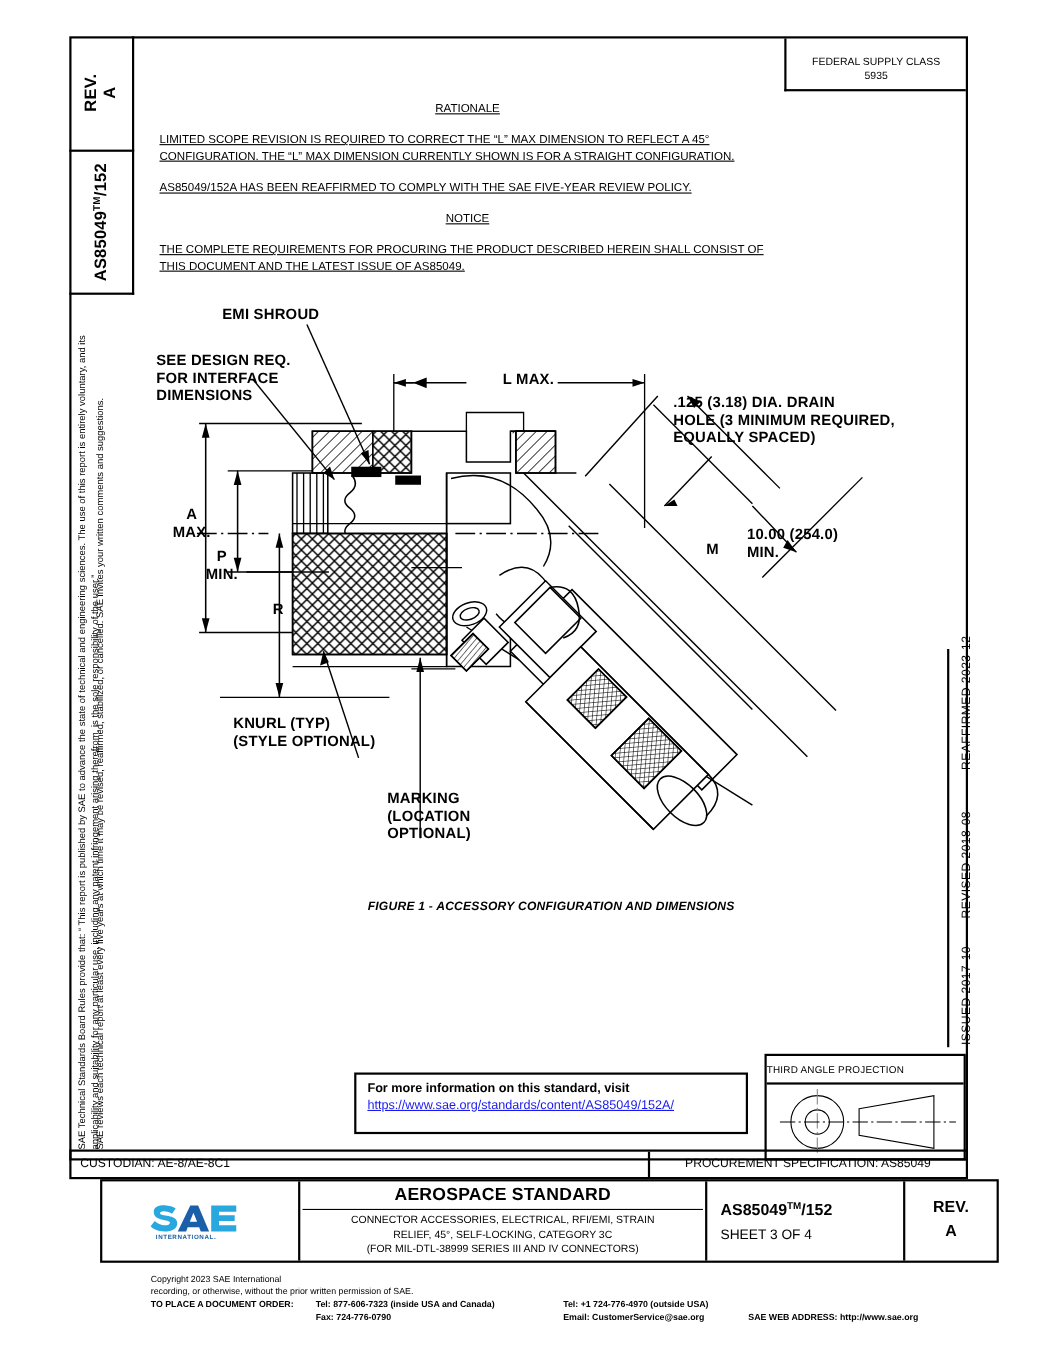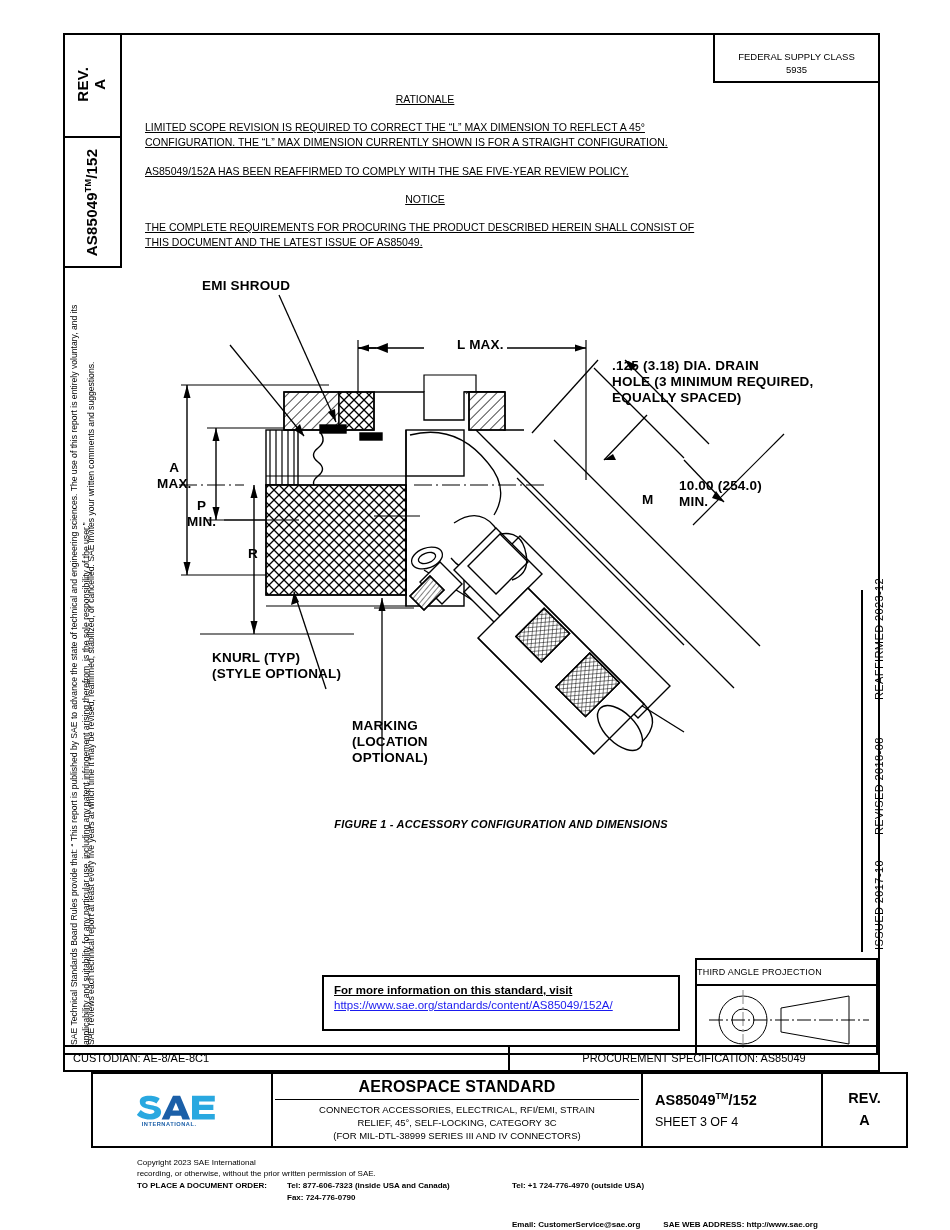--- a/index.html
+++ b/index.html
@@ -41,30 +41,30 @@
   #rationale .ctr{text-align:center;}
   #rationale p{margin:0 0 13px 0;text-decoration:underline;}
 
   
   #figure{left:124px;top:270px;width:754px;height:570px;}
   .dlabel{font-weight:bold;font-size:13.5px;line-height:1.18;letter-spacing:.2px;white-space:pre-line;}
   #figcap{left:124px;top:818px;width:754px;text-align:center;font-weight:bold;font-style:italic;font-size:11px;letter-spacing:.2px;}
 
   
   #infobox{left:322px;top:975px;width:358px;height:56px;border:2px solid #000;box-sizing:border-box;padding:7px 0 0 10px;}
-  #infobox .t1{font-weight:bold;font-size:11.5px;text-decoration:underline;}
+  #infobox .t1{font-weight:bold;font-size:11.5px;}
   #infobox .t2{font-size:11.5px;color:#1a1aee;text-decoration:underline;margin-top:3px;}
 
   
   #tap{left:695px;top:958px;width:183px;height:97px;border:2px solid #000;box-sizing:border-box;}
   #tap .hd{height:24px;border-bottom:2px solid #000;font-size:9px;line-height:24px;letter-spacing:.2px;}
 
   
   #custrow{left:63px;top:1045px;width:817px;height:27px;border:2px solid #000;box-sizing:border-box;display:flex;}
-  #custrow .c1{width:445px;border-right:2px solid #000;box-sizing:border-box;padding-left:8px;line-height:23px;font-size:11px;}
+  #custrow .c1{width:526px;border-right:2px solid #000;box-sizing:border-box;padding-left:8px;line-height:23px;font-size:11px;}
   #custrow .c2{flex:1;text-align:center;line-height:23px;font-size:11px;}
 
   
   #titleblk{left:63px;top:1072px;width:817px;height:76px;border:2px solid #000;box-sizing:border-box;display:flex;margin-left:28px;}
   #tb-logo{width:180px;border-right:2px solid #000;box-sizing:border-box;display:flex;align-items:center;justify-content:center;}
   #tb-mid{width:370px;border-right:2px solid #000;box-sizing:border-box;text-align:center;}
   #tb-mid .big{font-size:16px;font-weight:bold;letter-spacing:.2px;padding:4px 0 3px;border-bottom:1.5px solid #000;margin:0 2px;}
   #tb-mid .sub{font-size:9.5px;line-height:1.35;padding-top:4px;}
   #tb-num{width:180px;border-right:2px solid #000;box-sizing:border-box;padding-left:12px;display:flex;flex-direction:column;justify-content:center;}
   #tb-num .n1{font-size:14.5px;font-weight:bold;}
@@ -281,20 +281,23 @@
     <line x1="202" y1="419" x2="170" y2="322" stroke-width="1.3"></line>
     <polygon points="170,322 167,335 175,332" fill="#000" stroke="none"></polygon>
 
     <line x1="258" y1="492" x2="258" y2="328" stroke-width="1.3"></line>
     <polygon points="258,328 254.5,341 261.5,341" fill="#000" stroke="none"></polygon>
   </g>
 </svg>
 
   
   <div class="abs dlabel" style="left:78px;top:8px;">EMI SHROUD</div>
+  <div class="abs dlabel" style="left:18px;top:50px;">SEE DESIGN REQ.
+FOR INTERFACE
+DIMENSIONS</div>
   <div class="abs dlabel" style="left:333px;top:67px;">L MAX.</div>
   <div class="abs dlabel" style="left:488px;top:88px;">.125 (3.18) DIA. DRAIN
 HOLE (3 MINIMUM REQUIRED,
 EQUALLY SPACED)</div>
   <div class="abs dlabel" style="left:33px;top:190px;text-align:center;">A
 MAX.</div>
   <div class="abs dlabel" style="left:63px;top:228px;text-align:center;">P
 MIN.</div>
   <div class="abs dlabel" style="left:124px;top:276px;">R</div>
   <div class="abs dlabel" style="left:518px;top:222px;">M</div>
@@ -367,19 +370,19 @@
   <div>Copyright 2023 SAE International</div>
   <div>recording, or otherwise, without the prior written permission of SAE.</div>
   <div id="foot-order">
     <div class="lbl nowrap">TO PLACE A DOCUMENT ORDER:</div>
     <div class="col2">
       <div>Tel: 877-606-7323 (inside USA and Canada)</div>
       <div>Fax: 724-776-0790</div>
     </div>
     <div class="col3">
       <div>Tel: +1 724-776-4970 (outside USA)</div>
-      <div style="display:flex;gap:23px;margin-top:27px;">
+      <div style="display:flex;gap:40px;">
         <span>Email: CustomerService@sae.org</span>
         <span>SAE WEB ADDRESS: http://www.sae.org</span>
       </div>
     </div>
   </div>
 </div>
 
 </body></html>

